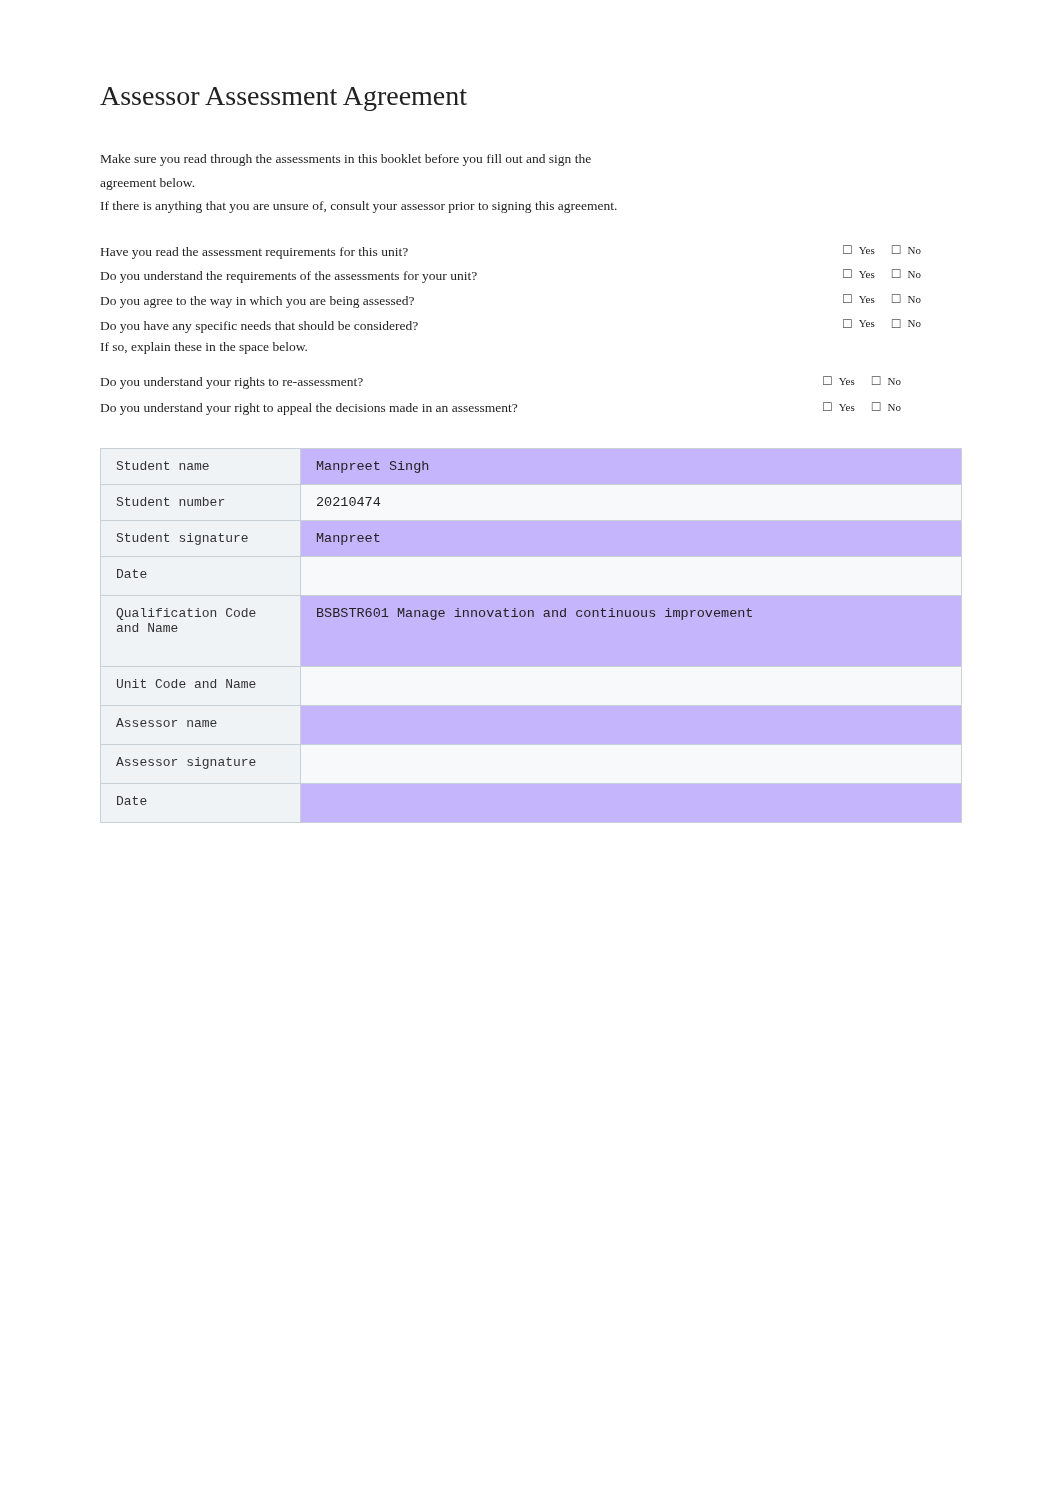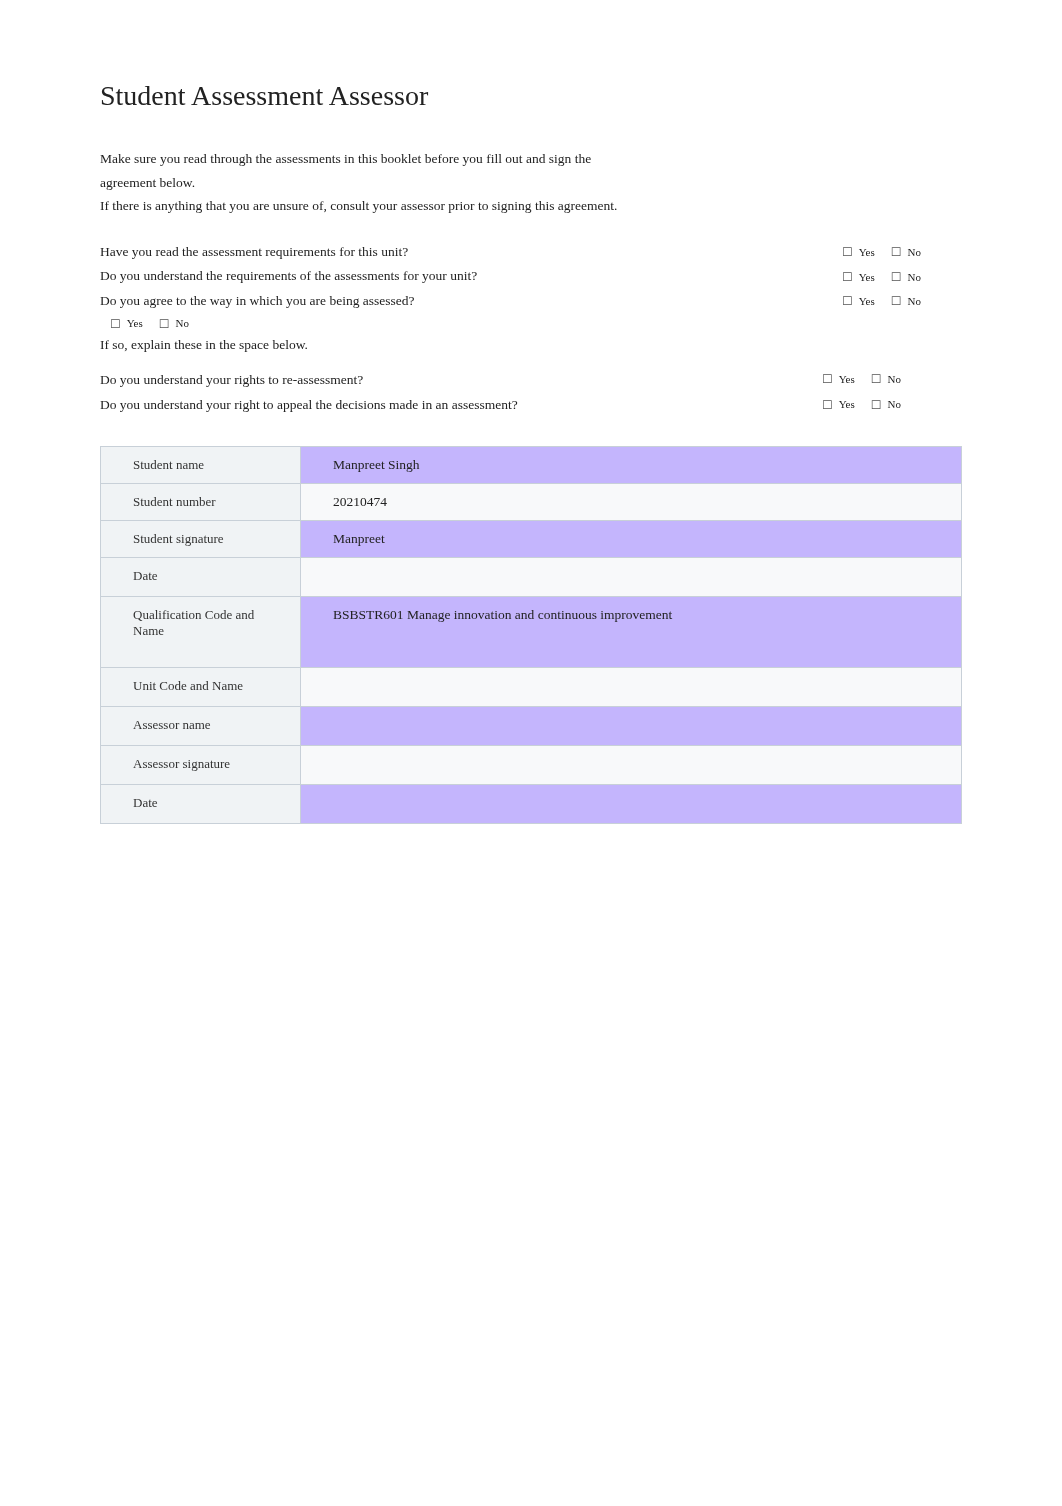--- a/index.html
+++ b/index.html
@@ -31,21 +31,21 @@
       line-height: 1.6;
     }
 
     .intro-section p {
       margin-bottom: 2px;
       font-size: 13.5px;
     }
 
     .question-row {
       display: flex;
-      align-items: flex-end;
+      align-items: flex-start;
       margin-bottom: 3px;
       font-size: 13.5px;
       line-height: 1.6;
     }
 
     .question-text {
       flex: 1;
     }
 
     .yes-no-group {
@@ -100,23 +100,24 @@
     
     .info-table {
       width: 100%;
       border-collapse: collapse;
       border: 1px solid #c8d0d8;
       margin-top: 10px;
     }
 
     .info-table tr td {
       border: 1px solid #c8d0d8;
-      padding: 10px 32px;
+      padding: 10px 15px;
       font-size: 13.5px;
       vertical-align: top;
+      font-family: Liberation Mono, monospace;
     }
 
     .info-table tr td:first-child {
       background-color: #f0f3f5;
       width: 200px;
       color: #333;
       font-size: 13px;
     }
 
     .info-table tr td:last-child {
@@ -132,21 +133,21 @@
       min-height: 18px;
     }
 
     .tall-cell {
       min-height: 50px;
     }
   </style>
 </head>
 <body>
 
-<h1 class="page-title">Student Assessment Assessor</h1>
+<h1 class="page-title">Assessor Assessment Agreement</h1>
 
 <div class="intro-section">
   <p>
     <span>Make sure you read through the assessments in this booklet before you fill out and sign the</span>
   </p>
   <p>agreement below.</p>
   <p>If there is anything that you are unsure of, consult your assessor prior to signing this agreement.</p>
 </div>
 
 <div>
@@ -175,20 +176,21 @@
     <span class="question-text">Do you agree to the way in which you are being assessed?</span>
     <div class="yes-no-group">
       <span class="checkbox-symbol">☐</span>
       <span class="yn-label">Yes</span>
       <span class="checkbox-symbol">☐</span>
       <span class="yn-label">No</span>
     </div>
   </div>
 
   <div class="question-row">
+    <span class="question-text">Do you have any specific needs that should be considered?</span>
     <div class="yes-no-group">
       <span class="checkbox-symbol">☐</span>
       <span class="yn-label">Yes</span>
       <span class="checkbox-symbol">☐</span>
       <span class="yn-label">No</span>
     </div>
   </div>
 
   <p class="if-so-text">If so, explain these in the space below.</p>
 

